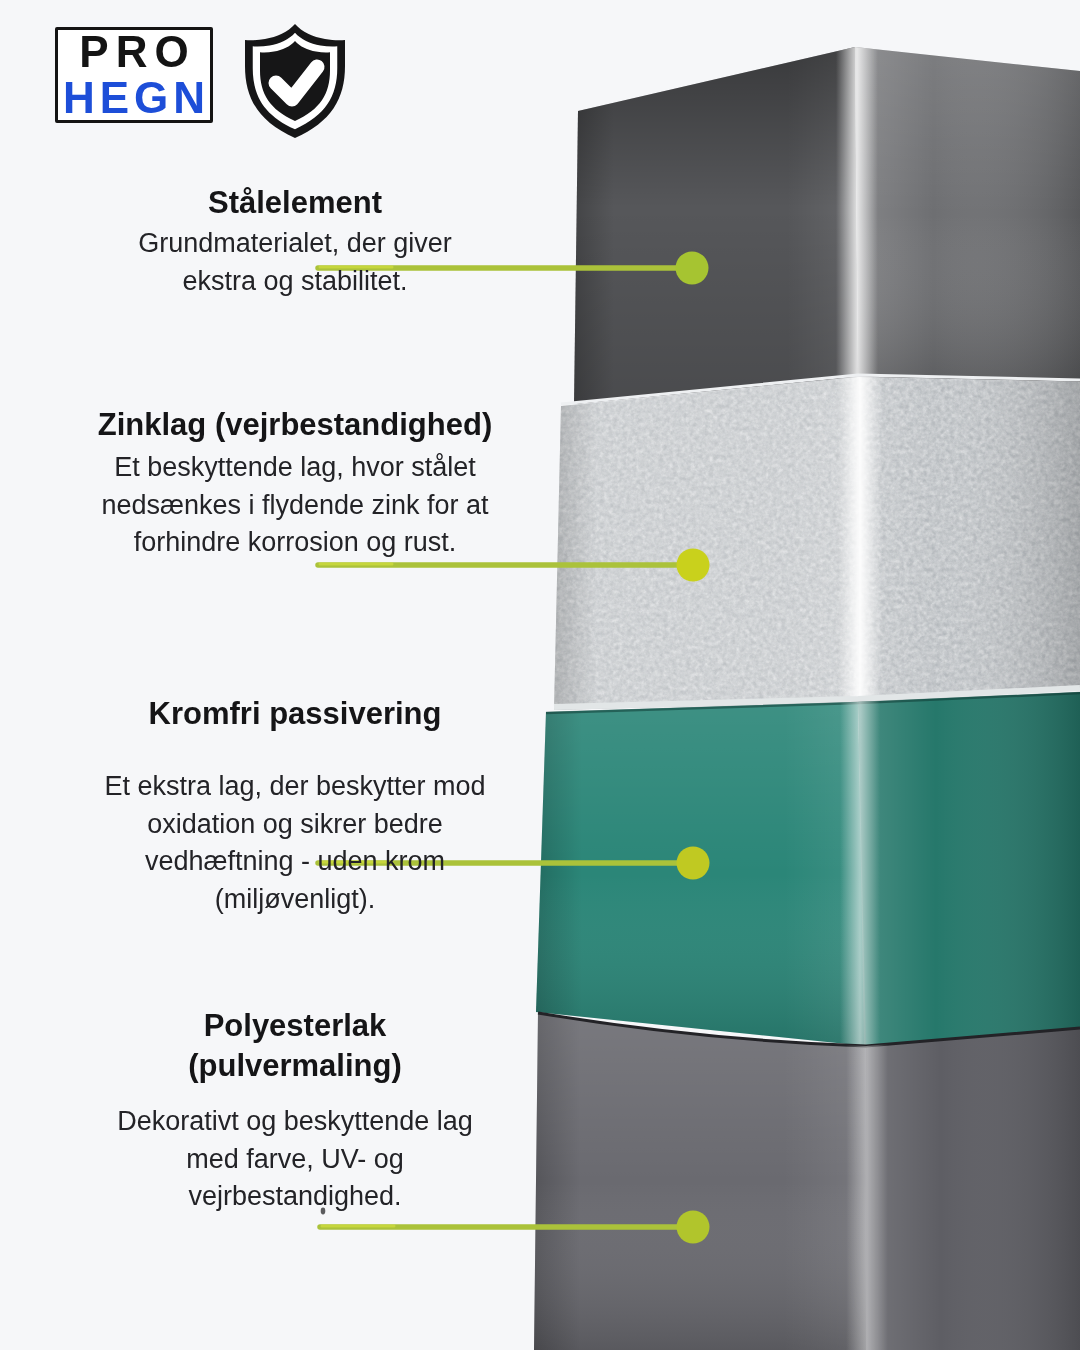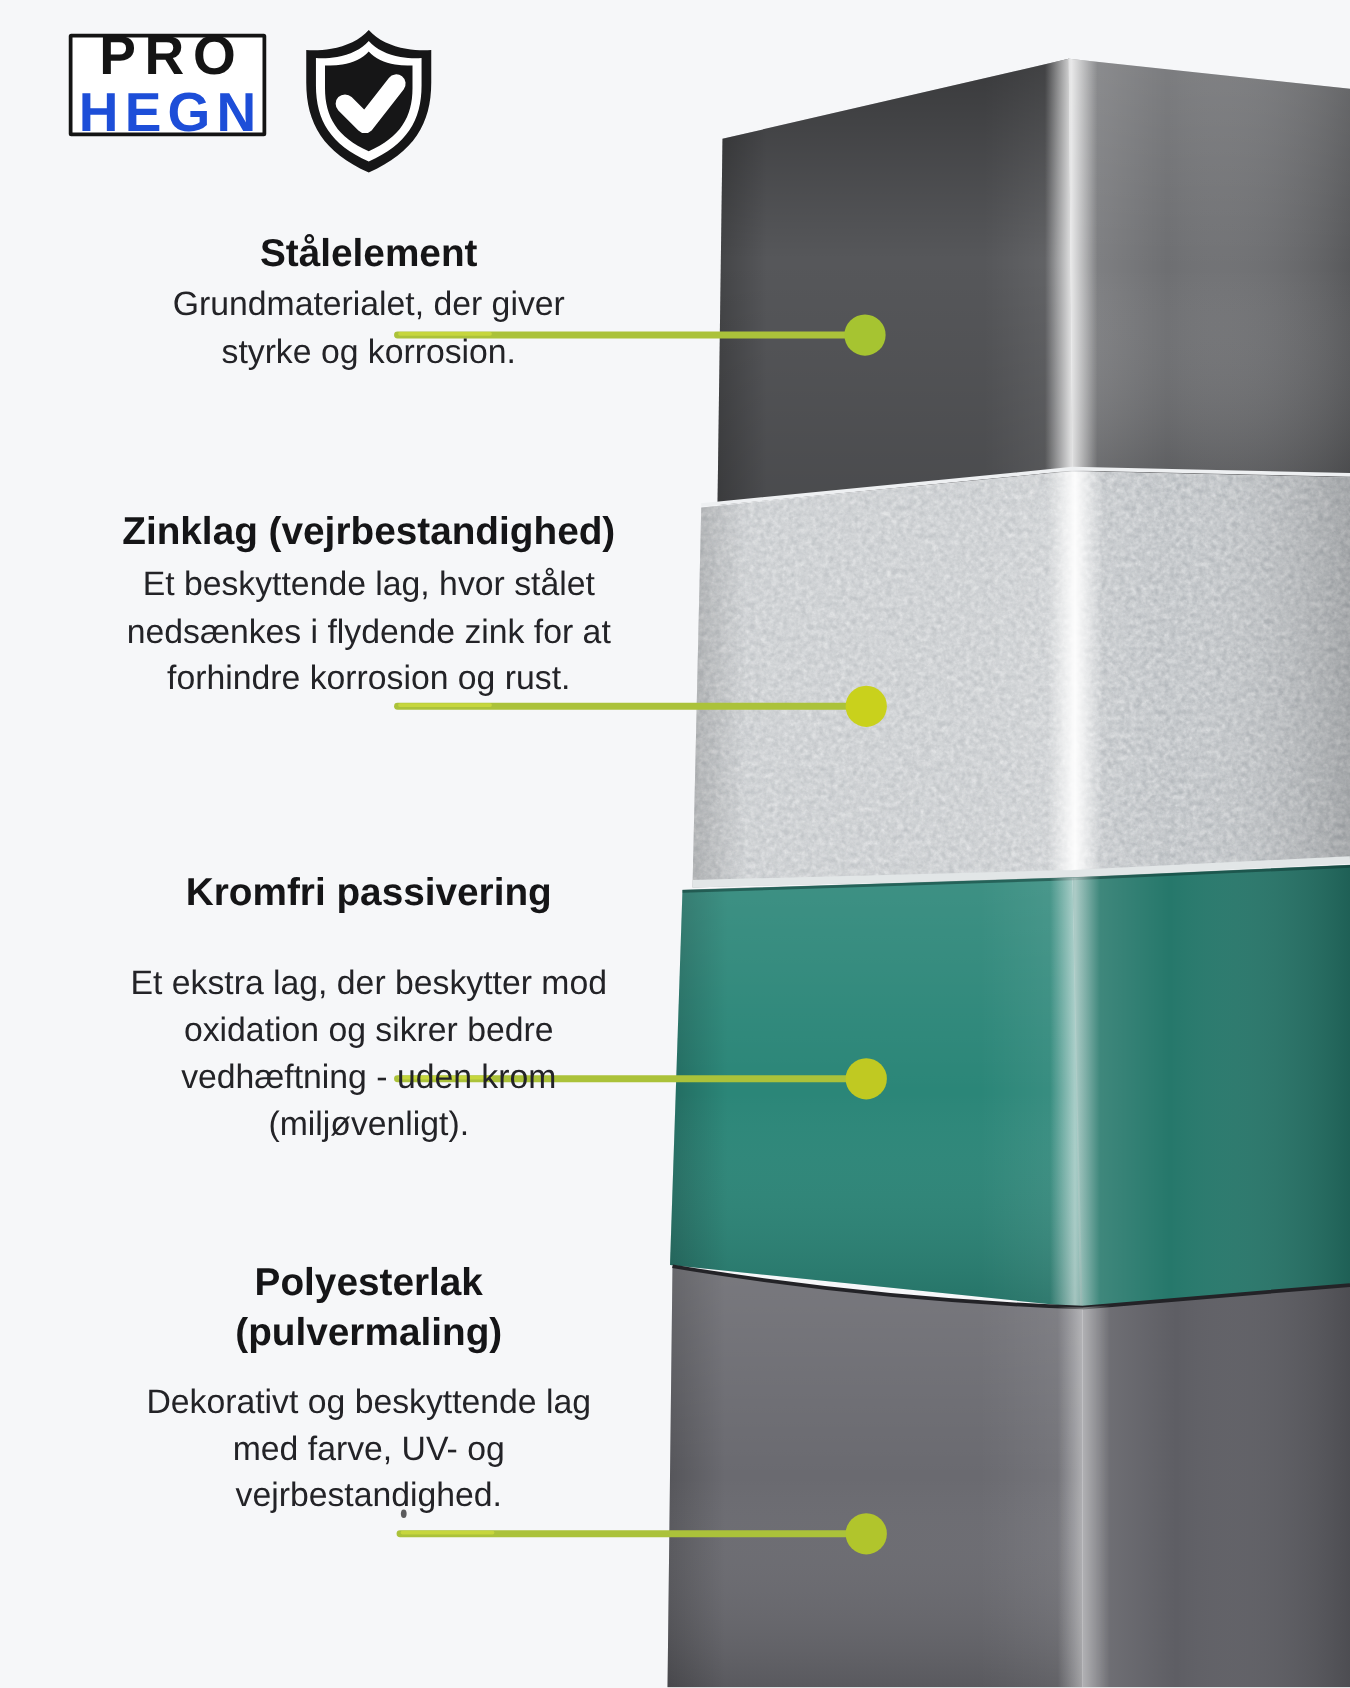--- a/index.html
+++ b/index.html
@@ -1,20 +1,20 @@
 <!DOCTYPE html>
 <html><head>
 <meta charset="utf-8">
 <style>
   html,body{margin:0;padding:0;background:#f6f7f9;}
   .canvas{position:relative;width:1080px;height:1350px;margin:0 auto;overflow:hidden;
           font-family:"Liberation Sans","DejaVu Sans",sans-serif;}
   .post-svg{position:absolute;inset:0;width:1080px;height:1350px;display:block;}
   
-  .logo-box{position:absolute;left:55px;top:27px;width:158px;height:82px;background:#ffffff;
+  .logo-box{position:absolute;left:55px;top:27px;width:158px;height:96px;background:#ffffff;
             border:3px solid #141414;border-radius:2px;display:flex;flex-direction:column;
             align-items:center;justify-content:center;gap:2px;box-sizing:border-box;}
   .logo-l1{font-size:44px;font-weight:700;letter-spacing:7px;padding-left:7px;line-height:1;color:#141414;}
   .logo-l2{font-size:44px;font-weight:700;letter-spacing:5px;padding-left:5px;line-height:1;color:#1d4ed8;}
   .shield-wrap{position:absolute;left:239px;top:20px;width:112px;height:122px;}
   
   .sec{position:absolute;left:55px;width:480px;text-align:center;}
   .sec h2{margin:0;font-size:31px;line-height:40px;font-weight:700;color:#151517;white-space:pre-line;}
   .sec p{margin:0;font-size:27px;line-height:37.5px;font-weight:400;color:#232327;white-space:pre-line;}
 </style>
@@ -153,21 +153,21 @@
       <path d="M56,4 C49,12 38,17 26,19 C19,20.2 12,20.6 6,20 L6,46 C6,79 20,102 56,118 C92,102 106,79 106,46 L106,20 C100,20.6 93,20.2 86,19 C74,17 63,12 56,4 Z" fill="#161617"></path>
       <path d="M56,4 C49,12 38,17 26,19 C19,20.2 12,20.6 6,20 L6,46 C6,79 20,102 56,118 C92,102 106,79 106,46 L106,20 C100,20.6 93,20.2 86,19 C74,17 63,12 56,4 Z" fill="#ffffff" transform="translate(56,61) scale(0.845) translate(-56,-61)"></path>
       <path d="M56,4 C49,12 38,17 26,19 C19,20.2 12,20.6 6,20 L6,46 C6,79 20,102 56,118 C92,102 106,79 106,46 L106,20 C100,20.6 93,20.2 86,19 C74,17 63,12 56,4 Z" fill="#161617" transform="translate(56,61) scale(0.70) translate(-56,-61)"></path>
       <path d="M37,63 L53,79 L78,47" fill="none" stroke="#ffffff" stroke-width="15" stroke-linecap="round" stroke-linejoin="round"></path>
     </svg>
   </div>
 
   <div class="sec" style="top:183px">
     <h2>Stålelement</h2>
     <p style="margin-top:2px">Grundmaterialet, der giver
-styrke og korrosion.</p>
+ekstra og stabilitet.</p>
   </div>
 
   <div class="sec" style="top:405px">
     <h2>Zinklag (vejrbestandighed)</h2>
     <p style="margin-top:4px">Et beskyttende lag, hvor stålet
 nedsænkes i flydende zink for at
 forhindre korrosion og rust.</p>
   </div>
 
   <div class="sec" style="top:694px">

